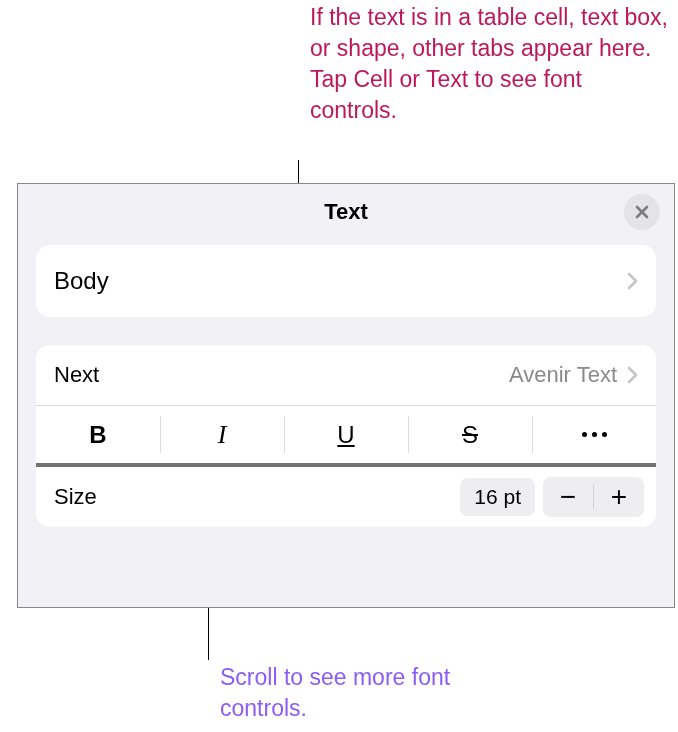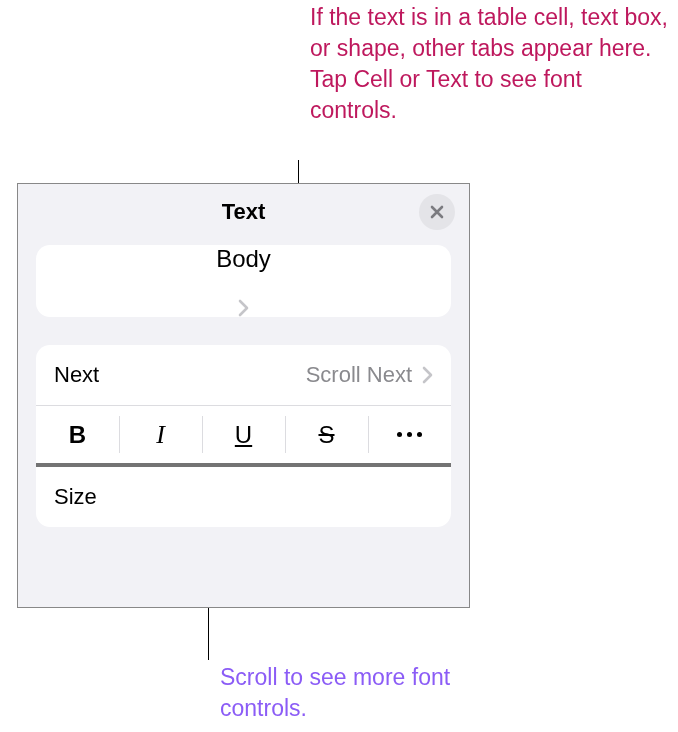--- a/index.html
+++ b/index.html
@@ -43,21 +43,21 @@
       top: 608px;
       width: 1px;
       height: 52px;
       background: #000;
     }
 
     .panel {
       position: absolute;
       left: 17px;
       top: 183px;
-      width: 453px;
+      width: 658px;
       height: 425px;
       background: #f2f2f6;
       border: 1px solid #888;
       overflow: hidden;
     }
 
     .panel-header {
       position: relative;
       height: 55px;
       display: flex;
@@ -118,21 +118,20 @@
     }
     .chevron {
       color: #c5c5c9;
       display: flex;
       align-items: center;
     }
     .chevron svg { width: 11px; height: 18px; }
 
     .style-row {
       height: 72px;
-      flex-direction: column;
     }
     .style-row .row-label {
       font-size: 24px;
     }
 
     .font-card { margin-top: 28px; }
 
     .format-row {
       height: 58px;
       display: flex;
@@ -238,21 +237,21 @@
         <svg viewBox="0 0 11 18">
             <path d="M2 2 L9 9 L2 16" stroke="#c5c5c9" stroke-width="2.6" fill="none" stroke-linecap="round" stroke-linejoin="round"></path>
           </svg>
       </div>
     </div>
   </div>
 
   <div class="card font-card">
     <div class="row">
       <div class="row-label">Next</div>
-      <div class="row-value">Scroll Next</div>
+      <div class="row-value">Avenir Text</div>
       <div class="chevron">
         <svg viewBox="0 0 11 18">
             <path d="M2 2 L9 9 L2 16" stroke="#c5c5c9" stroke-width="2.6" fill="none" stroke-linecap="round" stroke-linejoin="round"></path>
           </svg>
       </div>
     </div>
 
     <div class="format-row">
       <div class="format-btn">
         <span class="bold">B</span>
@@ -270,19 +269,27 @@
         <div class="more-dots">
           <span></span>
             <span></span>
             <span></span>
         </div>
       </div>
     </div>
 
     <div class="row size-row">
       <div class="row-label">Size</div>
+      <div class="size-controls">
+        <div class="size-value">16 pt</div>
+        <div class="stepper">
+          <div class="stepper-btn">−</div>
+          <div class="stepper-divider"></div>
+          <div class="stepper-btn">+</div>
+        </div>
+      </div>
     </div>
   </div>
 
 </div>
 
 <div class="callout-line-bottom"></div>
 <div class="callout-bottom">Scroll to see more font controls.</div>
 
 </body></html>

